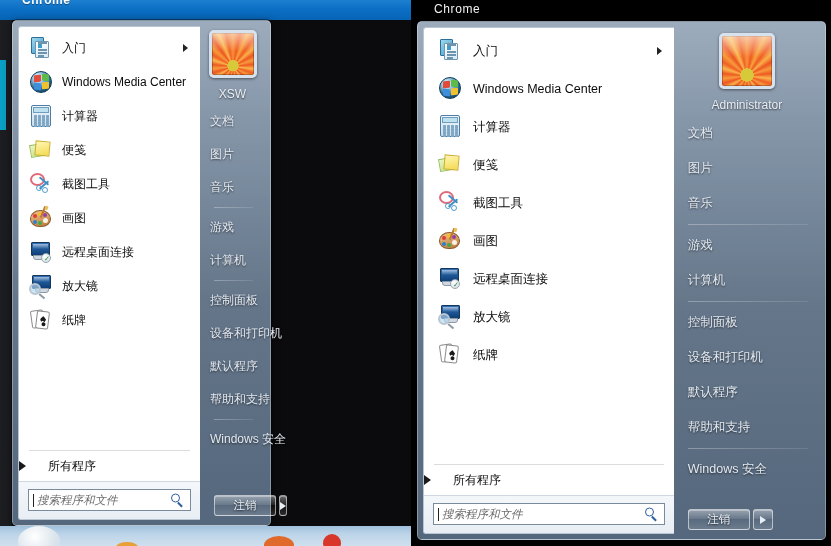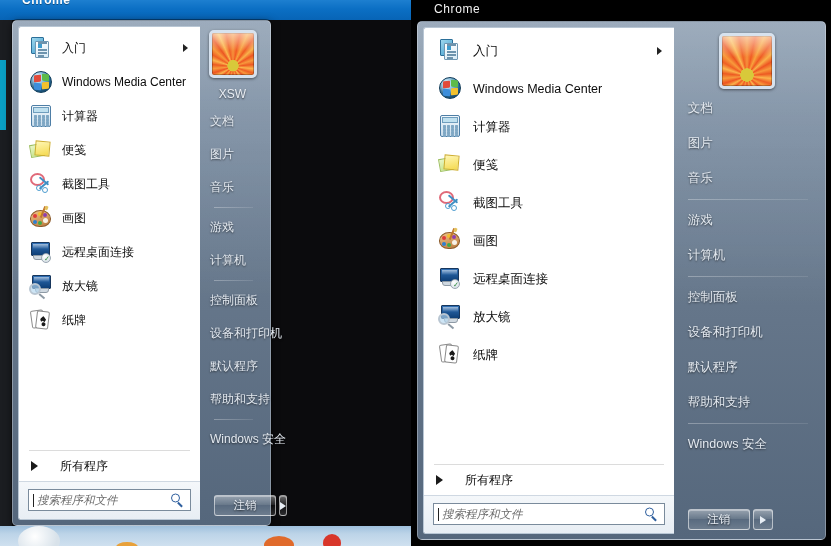--- a/index.html
+++ b/index.html
@@ -98,21 +98,21 @@
     font-size:12px; color:#0b0b0b;
     white-space:nowrap;
   }
   .prog .submenu-arrow {
     position:absolute; right:12px; top:50%; transform:translateY(-50%);
     width:0;height:0;border-left:5px solid #222;border-top:4px solid transparent;border-bottom:4px solid transparent;
   }
 
   .allprogs-sep { height:1px; background:#dcdcdc; margin:0 10px; }
   .allprogs {
-    height:30px; display:flex; align-items:center; padding-left:12px;
+    height:30px; display:flex; align-items:center; 
   }
   .allprogs .tri { width:0;height:0;border-left:7px solid #1a1a1a;border-top:5px solid transparent;border-bottom:5px solid transparent; margin-right:22px;}
   .allprogs .lbl { font-size:12px; color:#0b0b0b; }
 
   .searchwrap {
     border-top:1px solid #cfd8e2;
     background:linear-gradient(180deg,#f4f7fa,#e8eef4);
     padding:7px 9px 8px 9px;
     border-radius:0 0 0 3px;
   }
@@ -618,20 +618,21 @@
               <span class="stem"></span>
           </span>
         </div>
       </div>
     </div>
 
     <div class="sm-right" style="width:147px;">
       <div class="avatar-wrap" style="padding-top:6px;">
         <div class="avatar" style="width:56px;height:56px;"></div>
       </div>
+      <div class="username">Administrator</div>
       <div class="rlinks" id="right-rlinks">
           <div class="rlink" style="height: 35px; font-size: 12.5px; padding-left: 14px;">文档</div>
           <div class="rlink" style="height: 35px; font-size: 12.5px; padding-left: 14px;">图片</div>
           <div class="rlink" style="height: 35px; font-size: 12.5px; padding-left: 14px;">音乐</div>
           <div class="rsep"></div>
           <div class="rlink" style="height: 35px; font-size: 12.5px; padding-left: 14px;">游戏</div>
           <div class="rlink" style="height: 35px; font-size: 12.5px; padding-left: 14px;">计算机</div>
           <div class="rsep"></div>
           <div class="rlink" style="height: 35px; font-size: 12.5px; padding-left: 14px;">控制面板</div>
           <div class="rlink" style="height: 35px; font-size: 12.5px; padding-left: 14px;">设备和打印机</div>

